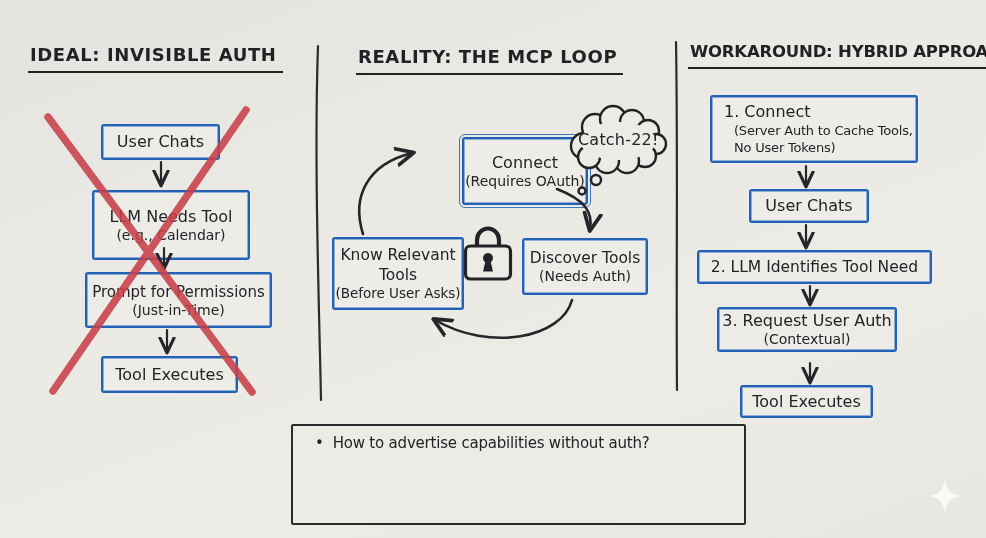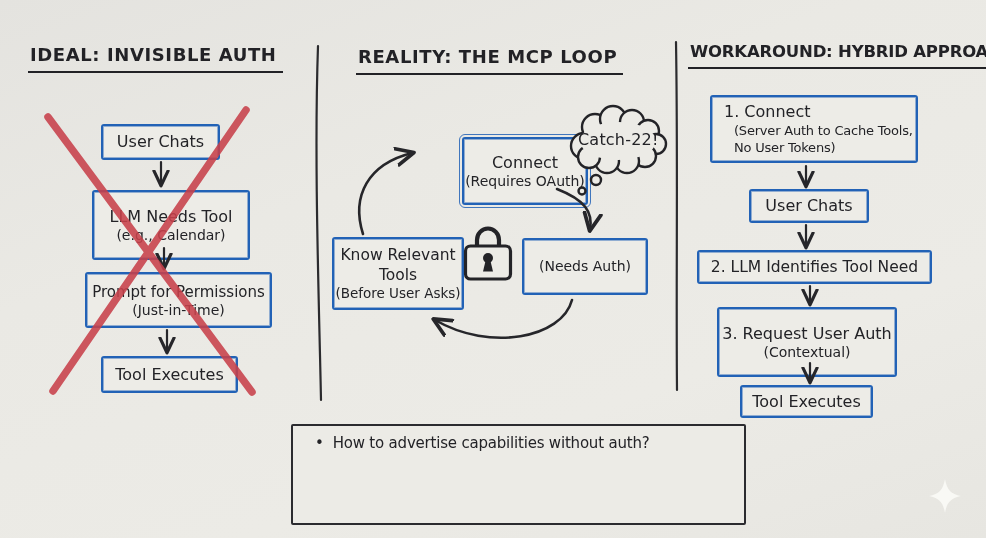--- a/index.html
+++ b/index.html
@@ -133,40 +133,41 @@
     <span class="sub">(Requires OAuth)</span>
   </div>
 
   <div class="node" style="left:332px; top:237px; width:132px; height:73px;">
     <span class="main" style="font-size:15.5px;">Know Relevant</span>
     <span class="main" style="font-size:15.5px;">Tools</span>
     <span class="sub" style="font-size:13.5px;">(Before User Asks)</span>
   </div>
 
   <div class="node" style="left:522px; top:238px; width:126px; height:57px;">
+    <span class="main" style="font-size:15.5px;">Discover Tools</span>
     <span class="sub">(Needs Auth)</span>
   </div>
 
   <div class="bubble-text" style="left:578px; top:130px;">Catch-22!</div>
 
   <div class="node left-align" style="left:710px; top:95px; width:208px; height:68px;">
     <span class="main">1. Connect</span>
     <span class="sub" style="font-size:13px; letter-spacing:-0.2px;">(Server Auth to Cache Tools,</span>
     <span class="sub" style="font-size:13px; letter-spacing:-0.2px;">No User Tokens)</span>
   </div>
 
   <div class="node" style="left:749px; top:189px; width:120px; height:34px;">
     <span class="main">User Chats</span>
   </div>
 
   <div class="node" style="left:697px; top:250px; width:235px; height:34px;">
     <span class="main" style="font-size:15.5px;">2. LLM Identifies Tool Need</span>
   </div>
 
-  <div class="node" style="left:717px; top:307px; width:180px; height:70px;">
+  <div class="node" style="left:717px; top:307px; width:180px; height:45px;">
     <span class="main">3. Request User Auth</span>
     <span class="sub">(Contextual)</span>
   </div>
 
   <div class="node" style="left:740px; top:385px; width:133px; height:33px;">
     <span class="main">Tool Executes</span>
   </div>
 
   <div class="gap-box">
     <div class="bullet-row">

